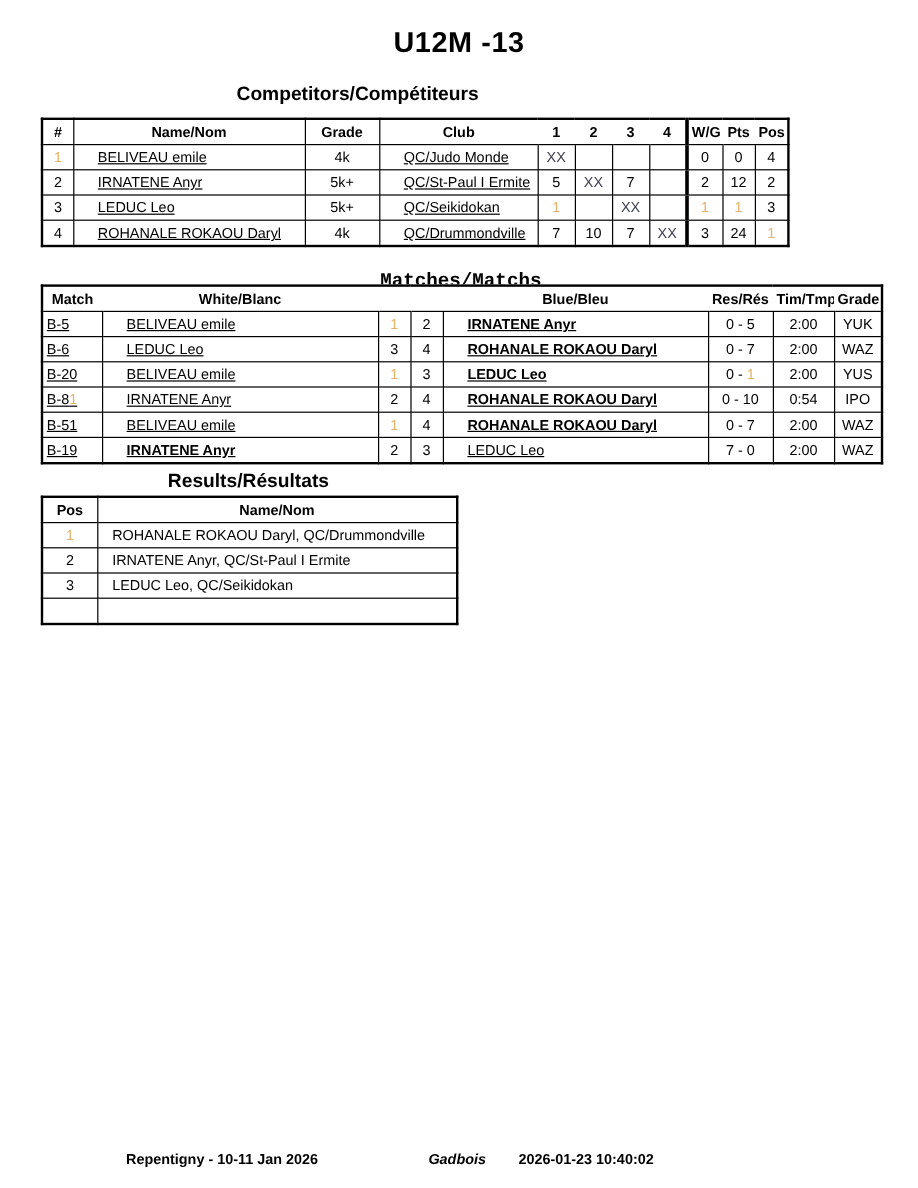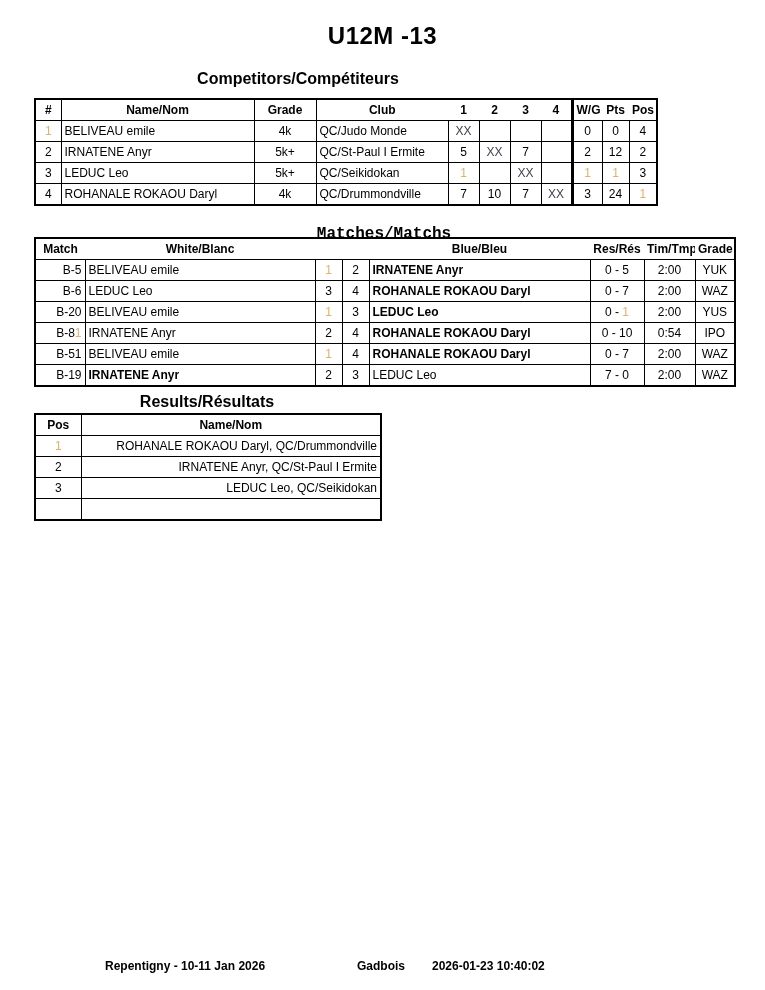--- a/index.html
+++ b/index.html
@@ -19,37 +19,37 @@
   table{border-collapse:collapse;table-layout:fixed;font-size:12px;position:absolute;background:#fff;}
   th,td{
     border:1px solid #000;height:20px;padding:0 3px;overflow:hidden;
     white-space:nowrap;text-align:center;vertical-align:middle;font-size:12px;
   }
   th{font-weight:bold;}
   table{border:2px solid #000;}
 
   
   #t-comp{top:98px;left:34px;width:622px;}
-  #t-comp td.l, #t-match td.l{text-align:left;padding-left:3px;}
+  #t-comp td.l, #t-match td.l{text-align:left;padding-left:20px;text-decoration:underline;}
   .thickL{border-left:3px solid #000;}
   th.hid{border-right:hidden;}
 
   
   #t-match{top:237px;left:34px;width:700px;}
-  #t-match td.mid{text-align:right;}
+  #t-match td.mid{text-align:left;text-decoration:underline;}
 
   
   #t-res{top:413px;left:34px;width:346px;}
-  #t-res td.l{text-align:right;padding-left:24px;}
+  #t-res td.l{text-align:left;padding-left:12px;}
 
   [data-bold="true"]{font-weight:bold;}
 
   .footer-text{position:absolute;font-size:12px;font-weight:bold;white-space:nowrap;}
   #f-loc{top:959px;left:105px;}
-  #f-op{top:959px;left:357px;}
+  #f-op{top:959px;left:357px;font-style:italic;}
   #f-dt{top:959px;left:432px;}
 </style>
 </head>
 <body>
 
 <div class="title">U12M -13</div>
 
 <div class="heading" id="h-comp">Competitors/Compétiteurs</div>
 
 <table id="t-comp">

